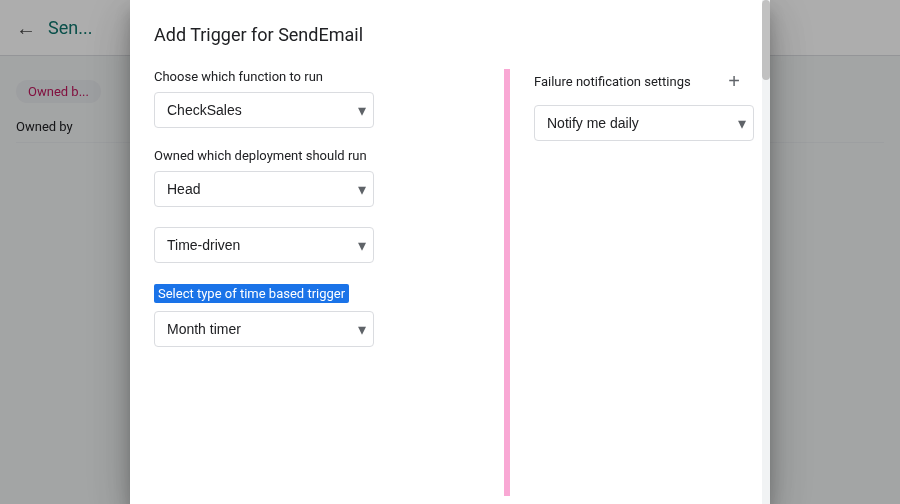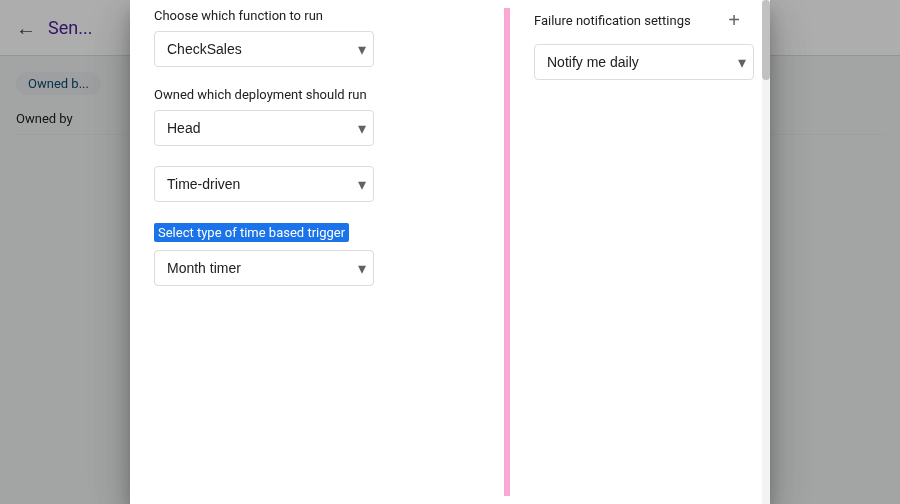--- a/index.html
+++ b/index.html
@@ -37,40 +37,41 @@
       gap: 12px;
     }
 
     .bg-back-icon {
       color: #444;
       font-size: 20px;
     }
 
     .bg-title {
       font-size: 18px;
-      color: #4c1d95;
+      color: #0f766e;
       font-weight: 400;
     }
 
     .bg-content {
       position: absolute;
       top: 56px;
       left: 0; right: 0; bottom: 0;
       padding: 16px;
     }
 
     .bg-chip {
       display: inline-flex;
       align-items: center;
       background: #e8eaed;
       border-radius: 16px;
       padding: 4px 12px;
       font-size: 13px;
-      color: #0c4a6e;
+      color: #be185d;
       margin-bottom: 8px;
+      margin-top: 8px;
     }
 
     .bg-table-row {
       display: flex;
       align-items: center;
       padding: 8px 0;
       font-size: 13px;
       color: #202124;
       border-bottom: 1px solid #e8eaed;
     }
@@ -253,20 +254,23 @@
     <div class="bg-table-row">
       <div class="bg-col">Owned by</div>
       <div class="bg-col">function</div>
     </div>
   </div>
 </div>
 
 <div class="overlay"></div>
 
 <div class="modal">
+  <div class="modal-header">
+    <h2 class="modal-title">Add Trigger for SendEmail</h2>
+  </div>
 
   <div class="modal-body">
 
     <div class="modal-left">
 
       <div class="form-group">
         <label class="form-label">Choose which function to run</label>
         <div class="select-wrapper">
           <select class="select-control">
             <option>CheckSales</option>

